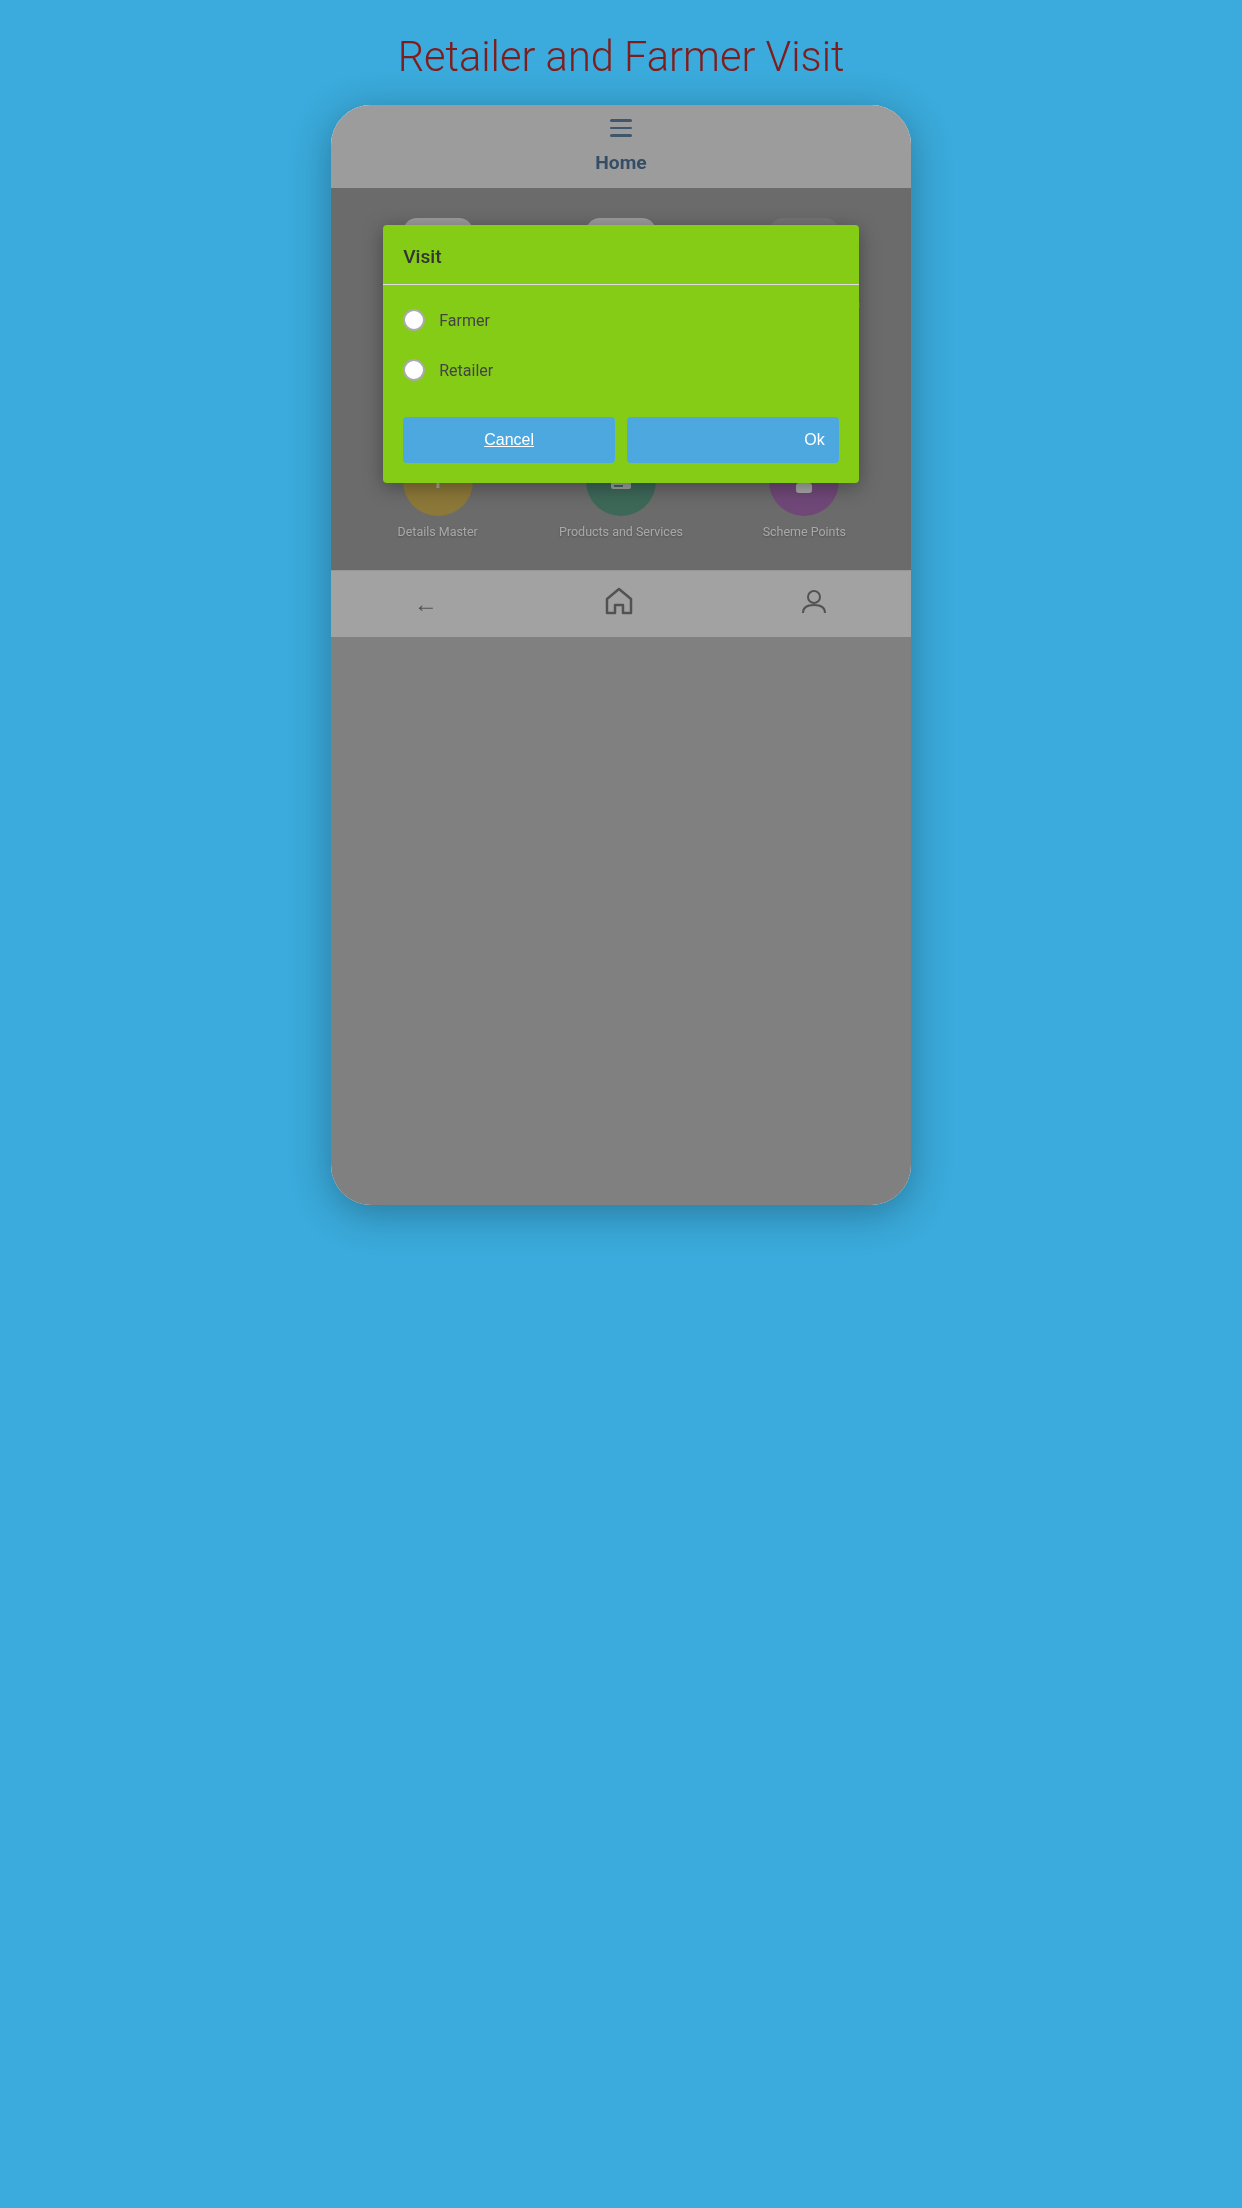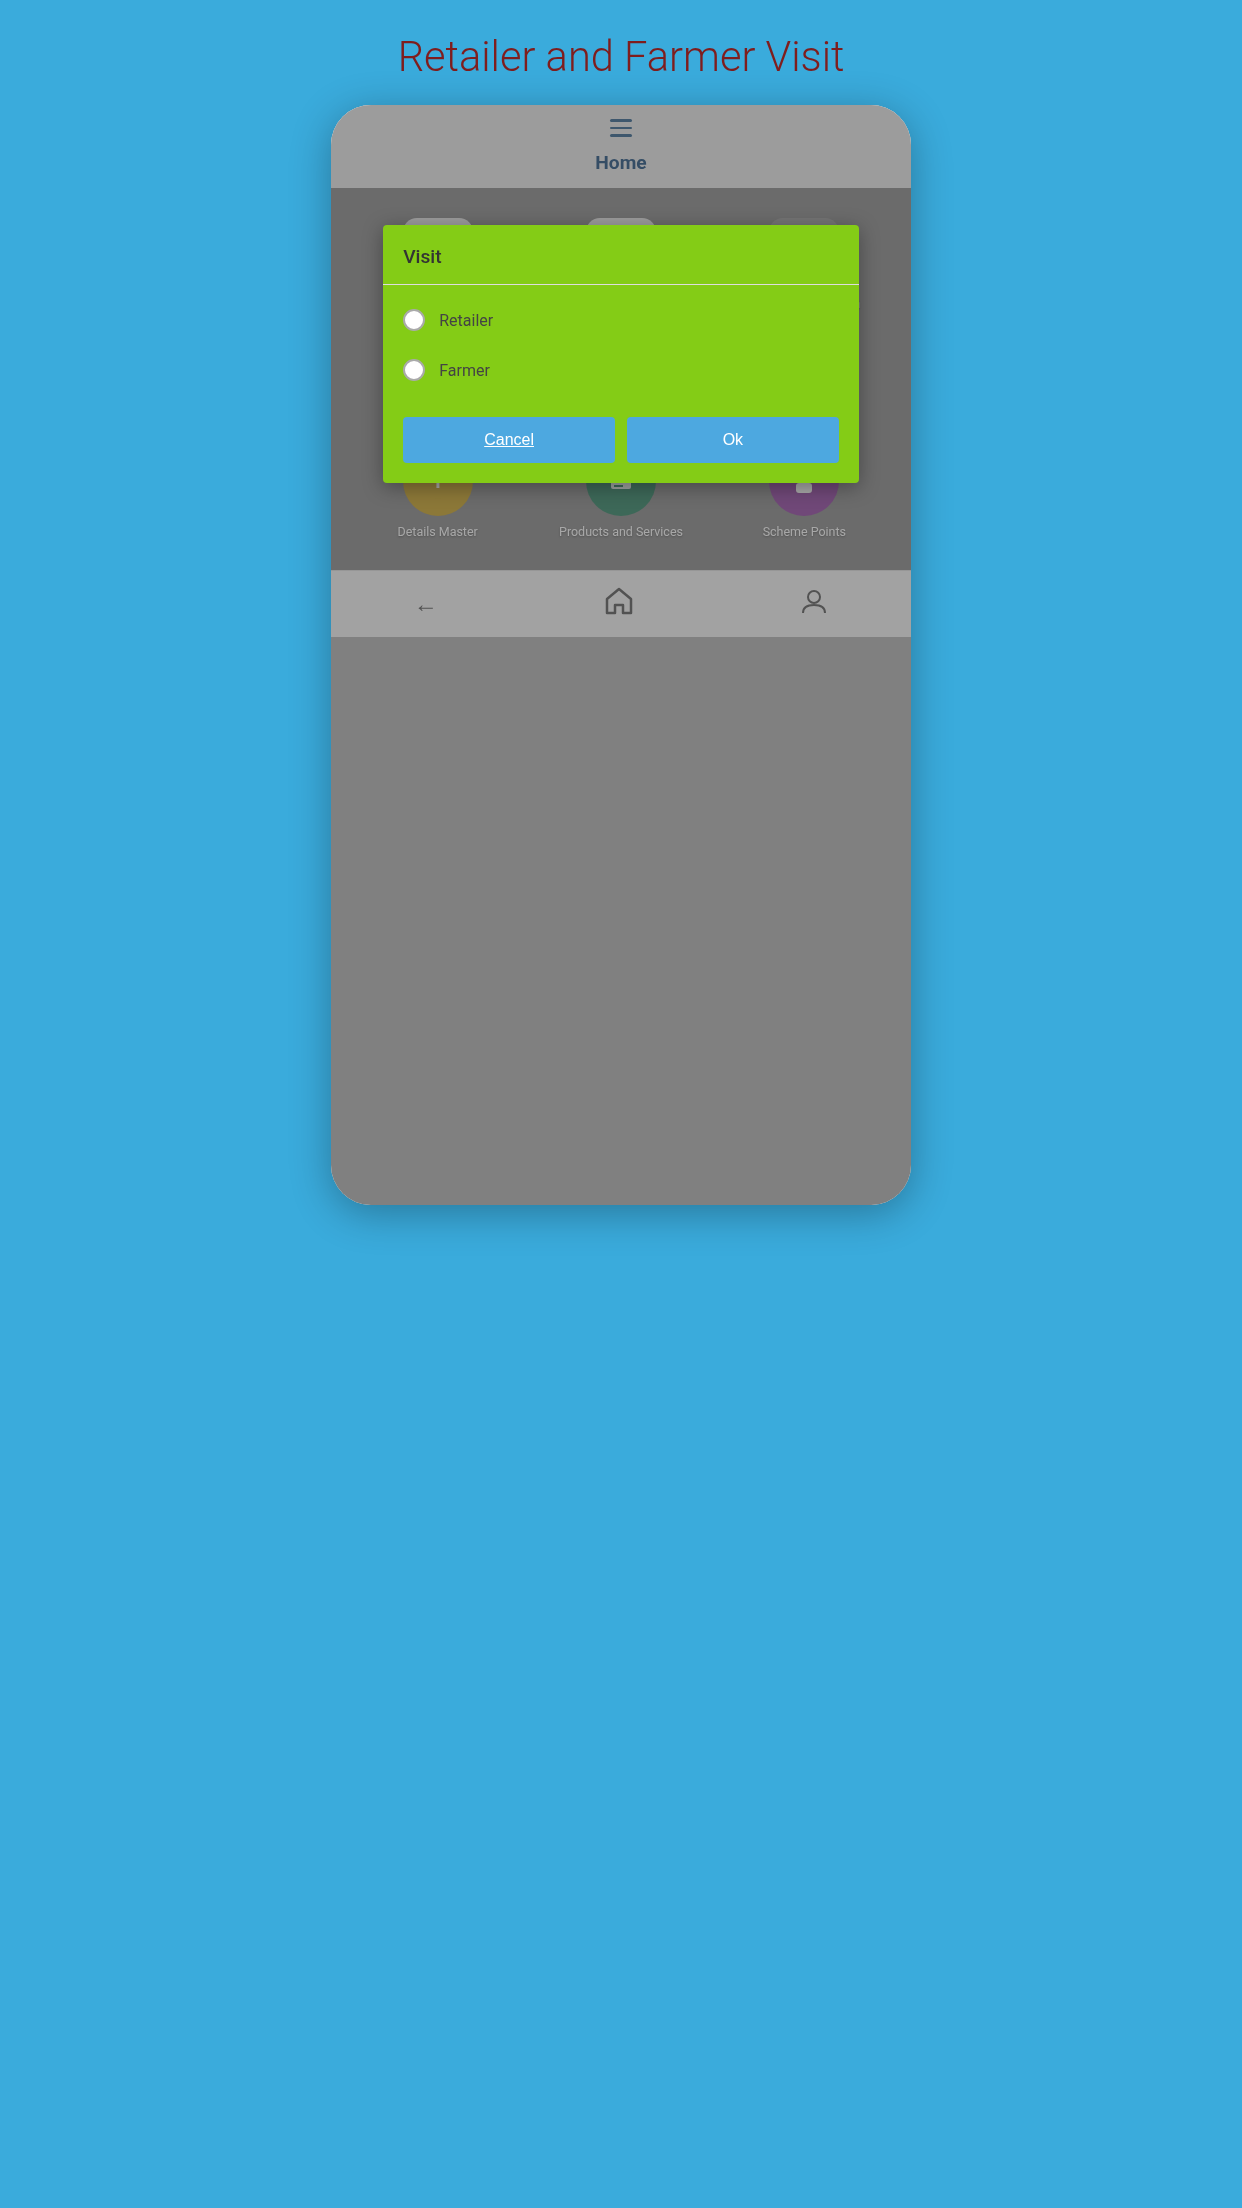--- a/index.html
+++ b/index.html
@@ -179,21 +179,21 @@
     .btn-ok {
       flex: 1;
       background: #4da8e0;
       color: white;
       border: none;
       border-radius: 4px;
       padding: 14px;
       font-size: 1rem;
       cursor: pointer;
       font-weight: 500;
-      text-align: center;
+      text-align: right;
     }
 
     
     .bottom-nav {
       background: #f5f5f5;
       display: flex;
       justify-content: space-around;
       align-items: center;
       padding: 14px 0;
       border-top: 1px solid #ddd;
@@ -361,25 +361,25 @@
       </div>
     </div>
 
     <div class="dialog-overlay">
       <div class="dialog">
         <div class="dialog-title">Visit</div>
         <div class="dialog-divider"></div>
         <div class="dialog-options">
           <div class="radio-option">
             <div class="radio-circle"></div>
-            <span class="radio-label">Retailer</span>
+            <span class="radio-label">Farmer</span>
           </div>
           <div class="radio-option">
             <div class="radio-circle"></div>
-            <span class="radio-label">Farmer</span>
+            <span class="radio-label">Retailer</span>
           </div>
         </div>
         <div class="dialog-actions">
           <button class="btn-cancel">Cancel</button>
           <button class="btn-ok">Ok</button>
         </div>
       </div>
     </div>
 
     <div class="bottom-nav">

